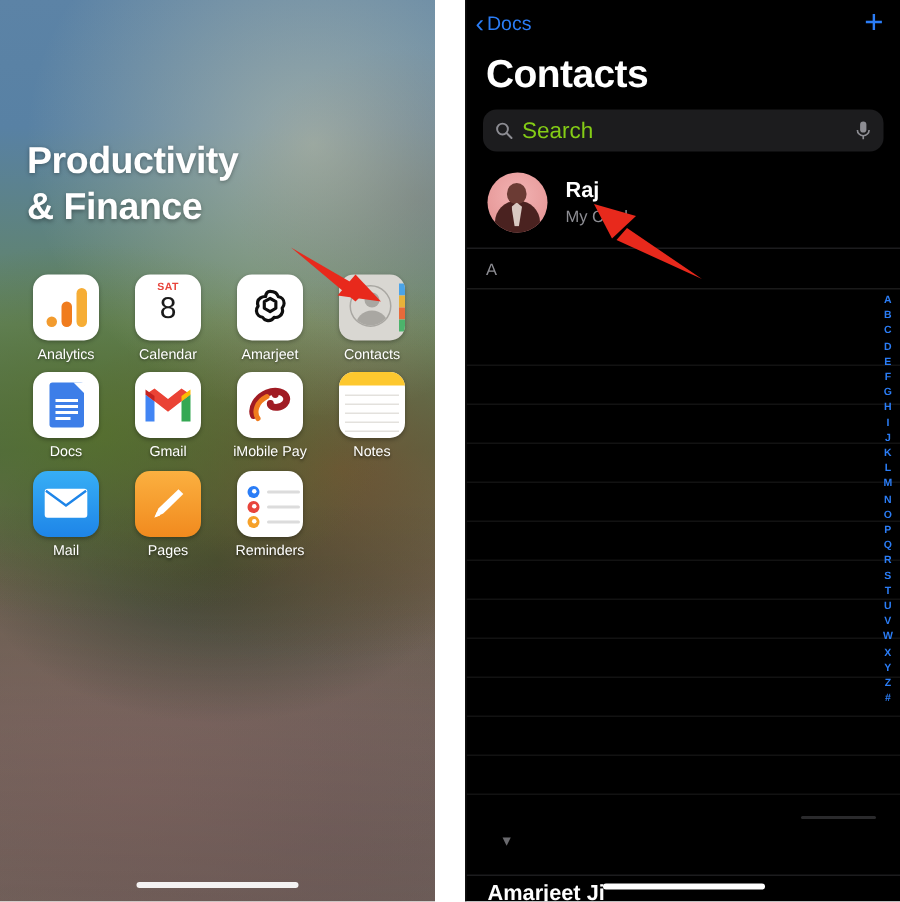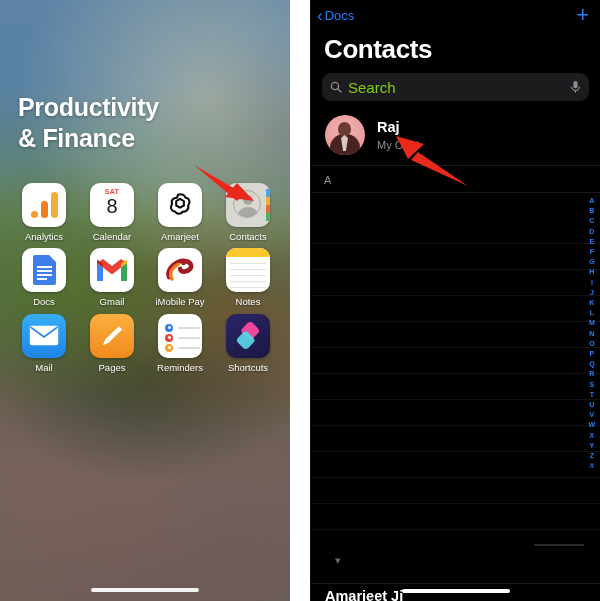--- a/index.html
+++ b/index.html
@@ -336,29 +336,20 @@
               <span class="bar"></span>
             </span>
           <span class="row" style="top:30px">
               <span class="dot" style="background:#f6a12a"></span>
               <span class="bar"></span>
             </span>
         </div>
         <div class="app-label">Reminders</div>
       </div>
 
-      <div class="app">
-        <div class="app-icon ic-short">
-          <svg width="30" height="30" viewBox="0 0 30 30">
-            <rect x="10" y="2.5" width="14.5" height="14.5" rx="4" transform="rotate(45 17.2 9.7)" fill="#f0469b"></rect>
-            <rect x="5.5" y="12" width="14.5" height="14.5" rx="4" transform="rotate(45 12.7 19.2)" fill="#5ad6e8" opacity=".92"></rect>
-          </svg>
-        </div>
-        <div class="app-label">Shortcuts</div>
-      </div>
 
     </div>
 
     <div class="home-bar"></div>
   </div>
 
   <div class="divider"></div>
 
   <div class="contacts">
 

